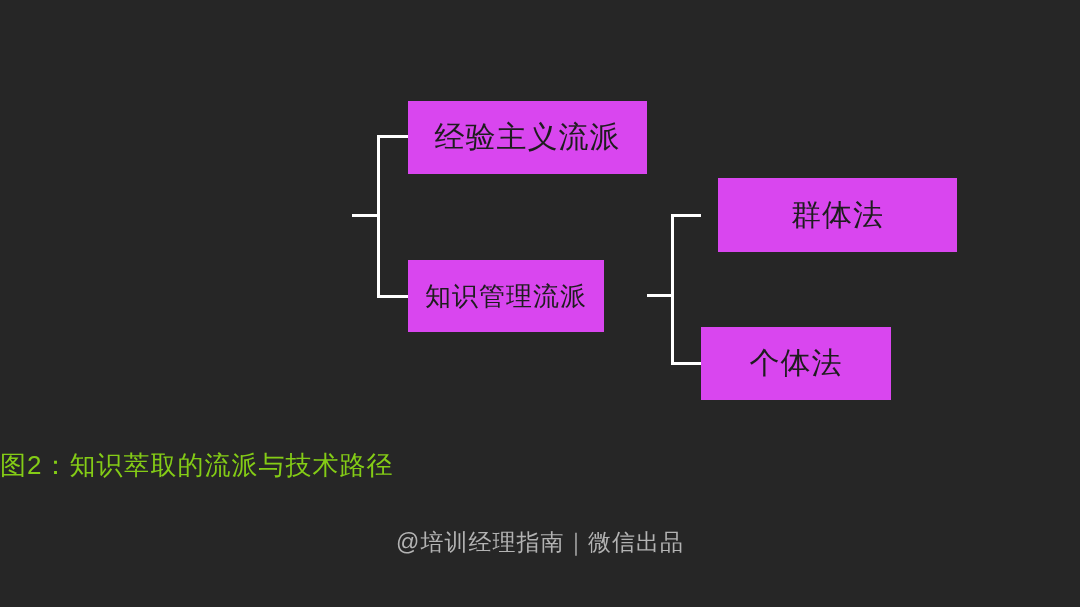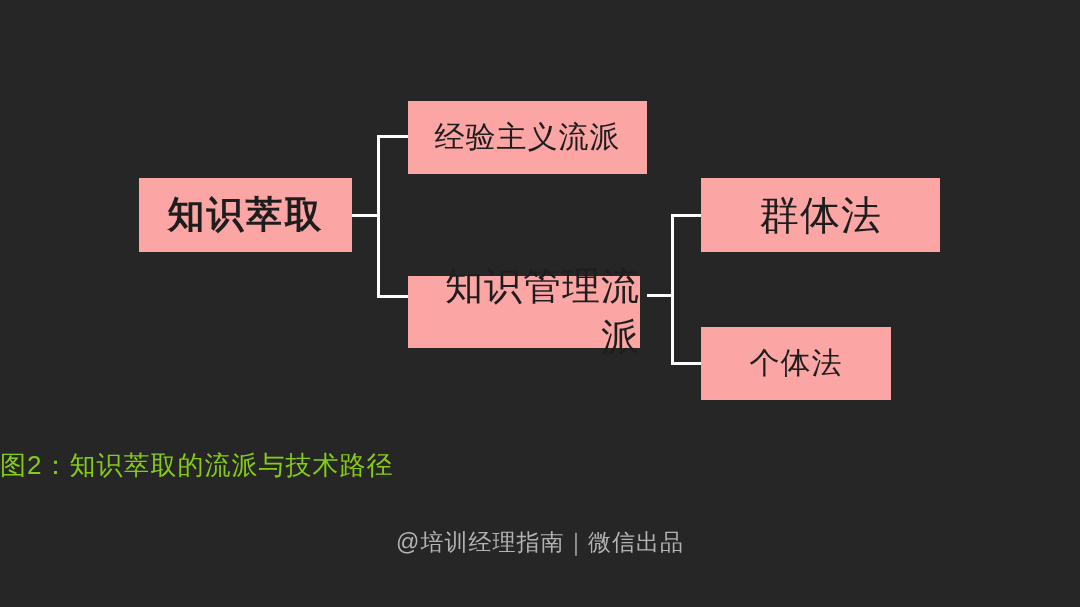--- a/index.html
+++ b/index.html
@@ -11,52 +11,51 @@
   .canvas {
     position: relative;
     width: 1080px;
     height: 607px;
     background: #262626;
     overflow: hidden;
     font-family: "Liberation Sans", "DejaVu Sans", sans-serif;
   }
   .node {
     position: absolute;
-    background: #fca5a5;
+    background: #d946ef;
     color: #1d1d1d;
     display: flex;
     align-items: center;
     justify-content: center;
-    text-align: right;
+    text-align: center;
     letter-spacing: 1px;
   }
   .node-root {
     left: 139px; top: 178px;
     width: 213px; height: 74px;
     font-size: 37px;
     font-weight: 700;
     letter-spacing: 2px;
   }
   .node-branch-1 {
     left: 408px; top: 101px;
     width: 239px; height: 73px;
     font-size: 30px;
     font-weight: 400;
   }
   .node-branch-2 {
     left: 408px; top: 260px;
-    width: 232px; height: 72px;
-    font-size: 38px;
+    width: 196px; height: 72px;
+    font-size: 26px;
     font-weight: 400;
-    margin-top: 16px;
   }
   .node-leaf-1 {
-    left: 701px; top: 178px;
+    left: 718px; top: 178px;
     width: 239px; height: 74px;
-    font-size: 40px;
+    font-size: 30px;
     font-weight: 400;
   }
   .node-leaf-2 {
     left: 701px; top: 327px;
     width: 190px; height: 73px;
     font-size: 30px;
     font-weight: 400;
   }
   .conn {
     position: absolute;
@@ -100,21 +99,20 @@
 
   <div class="conn c-root-out"></div>
   <div class="conn c-spine-1"></div>
   <div class="conn c-branch1-in"></div>
   <div class="conn c-branch2-in"></div>
   <div class="conn c-branch2-out"></div>
   <div class="conn c-spine-2"></div>
   <div class="conn c-leaf1-in"></div>
   <div class="conn c-leaf2-in"></div>
 
-  <div class="node node-root">知识萃取</div>
 
   <div class="node node-branch-1">经验主义流派</div>
 
   <div class="node node-branch-2">知识管理流派</div>
 
   <div class="node node-leaf-1">群体法</div>
 
   <div class="node node-leaf-2">个体法</div>
 
   <div class="caption">图2：知识萃取的流派与技术路径</div>

